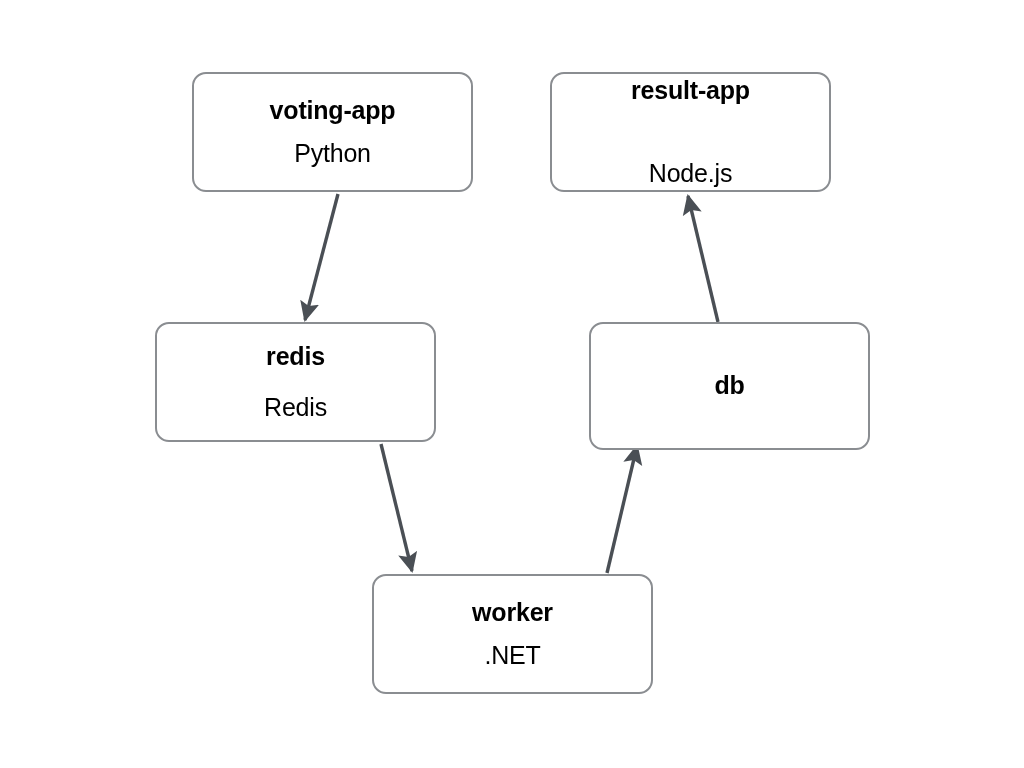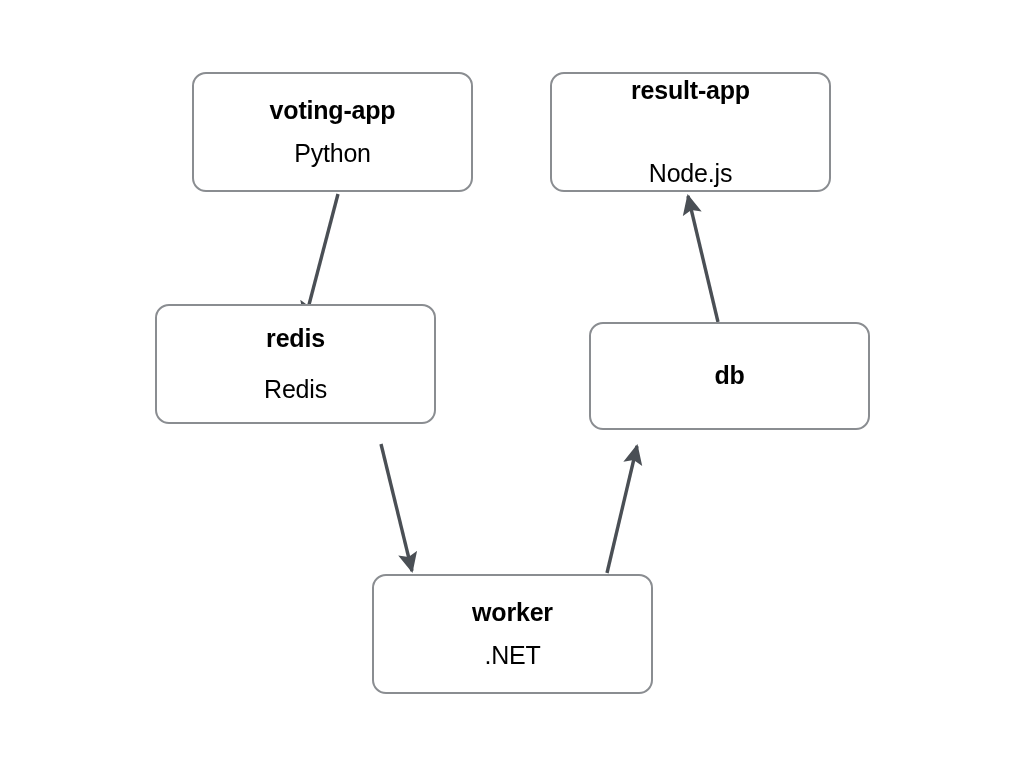--- a/index.html
+++ b/index.html
@@ -52,22 +52,22 @@
     font-size: 25px;
     font-weight: normal;
     color: #000000;
     line-height: 1.25;
     letter-spacing: -0.2px;
     margin-top: 11px;
   }
   
   #node-voting-app { left: 192px; top: 72px;  width: 281px; height: 120px; }
   #node-result-app { left: 550px; top: 72px;  width: 281px; height: 120px; gap: 40px; }
-  #node-redis      { left: 155px; top: 304px; width: 281px; height: 120px; gap: 8px; }
-  #node-db         { left: 589px; top: 322px; width: 281px; height: 108px; }
+  #node-redis      { left: 155px; top: 322px; width: 281px; height: 120px; gap: 8px; }
+  #node-db         { left: 589px; top: 322px; width: 281px; height: 128px; }
   #node-worker     { left: 372px; top: 574px; width: 281px; height: 120px; }
 </style>
 </head>
 <body>
 
 <div id="canvas">
 
   <svg id="edge-layer" viewBox="0 0 1024 768" width="1024" height="768" xmlns="http://www.w3.org/2000/svg">
     <defs>
       <marker id="arrowhead" markerWidth="7" markerHeight="7" refX="5.4" refY="3.1" orient="auto" markerUnits="strokeWidth">

